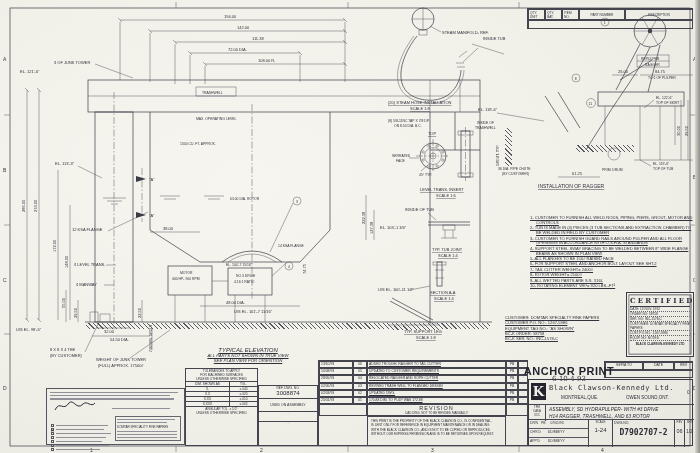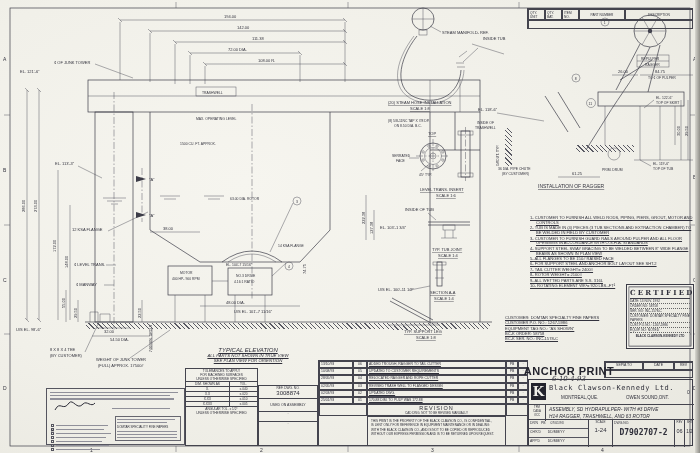--- a/index.html
+++ b/index.html
@@ -281,21 +281,21 @@
   </div>
 
   <div class="ab" style="left:505px;top:315px;width:122px;">
     <div class="oline">CUSTOMER: DOMTAR SPECIALTY FINE PAPERS</div>
     <div class="oline">CUSTOMER P.O. NO.: 1267-5986</div>
     <div class="oline">EQUIPMENT TAG NO.: "AS SHOWN"</div>
     <div class="oline">BC-K ORDER: 58758</div>
     <div class="oline">BC-K SER. NO.: INC-1578-C</div>
   </div>
 
-  <div class="ab" style="left:626px;top:284px;width:68px;height:65px;border:1px solid #3b3b46;box-shadow:inset 0 0 0 1.6px #f1f0ea, inset 0 0 0 2.2px #3b3b46;padding:3px 3px 2px 3px;">
+  <div class="ab" style="left:626px;top:292px;width:68px;height:65px;border:1px solid #3b3b46;box-shadow:inset 0 0 0 1.6px #f1f0ea, inset 0 0 0 2.2px #3b3b46;padding:3px 3px 2px 3px;">
     <div style="font-family:'DejaVu Serif',serif;font-weight:bold;font-size:7px;letter-spacing:2.2px;text-align:center;border-bottom:.6px solid #3b3b46;padding-bottom:1px;">CERTIFIED</div>
     <div class="tiny" style="border-bottom:.5px dotted #666;">DATE: 13 NOV. 1992</div>
     <div class="tiny" style="border-bottom:.5px dotted #666;">ORDER NO: 58758</div>
     <div class="tiny" style="border-bottom:.5px dotted #666;">SER. NO: INC-1578-C</div>
     <div class="tiny" style="border-bottom:.5px dotted #666;">CUSTOMER: DOMTAR SPECIALTY FINE PAPERS</div>
     <div class="tiny" style="border-bottom:.5px dotted #666;">CUST.P.O.NO.: 1267-5986</div>
     <div class="tiny" style="border-bottom:.5px dotted #666;">EQUIP. NO: NOTED</div>
     <div style="font-size:3px;font-weight:bold;text-align:center;margin-top:1px;">BLACK CLAWSON-KENNEDY LTD</div>
   </div>
 
@@ -396,21 +396,21 @@
 
   <div class="ab" style="left:604px;top:361px;width:89px;height:17px;border:.7px solid #44444e;font-size:3.5px;">
     <div class="cell" style="left:0;top:0;width:38px;height:8px;text-align:center;">SEPIA TO</div>
     <div class="cell" style="left:38px;top:0;width:31px;height:8px;text-align:center;">DATE</div>
     <div class="cell" style="left:69px;top:0;width:19px;height:8px;text-align:center;">REV</div>
     <div class="cell" style="left:0;top:8px;width:88px;height:8px;"></div>
   </div>
 
   <div class="ab" style="left:514px;top:365px;width:110px;text-align:center;z-index:5;">
     <div style="font-size:11px;font-weight:bold;letter-spacing:.5px;color:#23232d;">ANCHOR PRINT</div>
-    <div style="font-family:'DejaVu Serif',serif;font-style:italic;font-size:7px;color:#3a3a44;margin-top:-2px;">6-10-4-93</div>
+    <div style="font-family:'DejaVu Serif',serif;font-size:7px;color:#3a3a44;margin-top:-2px;">6-10-4-93</div>
   </div>
 
   <div class="ab" style="left:528px;top:379px;width:165px;height:67px;border:.8px solid #3b3b46;">
 
     <div style="position:absolute;left:2px;top:3px;width:15px;height:17px;background:#23232d;color:#f1f0ea;font-weight:bold;font-size:13px;text-align:center;line-height:17px;font-family:'DejaVu Serif',serif;">K</div>
     <div style="position:absolute;left:20px;top:4px;width:143px;font-family:'DejaVu Sans Mono',monospace;font-size:7px;letter-spacing:.6px;white-space:nowrap;">Black Clawson-Kennedy Ltd.</div>
     <div style="position:absolute;left:32px;top:15px;font-size:4.5px;">MONTREAL,QUE.</div>
     <div style="position:absolute;left:97px;top:15px;font-size:4.5px;">OWEN SOUND,ONT.</div>
 
     <div style="position:absolute;left:0;top:24px;width:165px;height:16px;border-top:.6px solid #44444e;border-bottom:.6px solid #44444e;">

